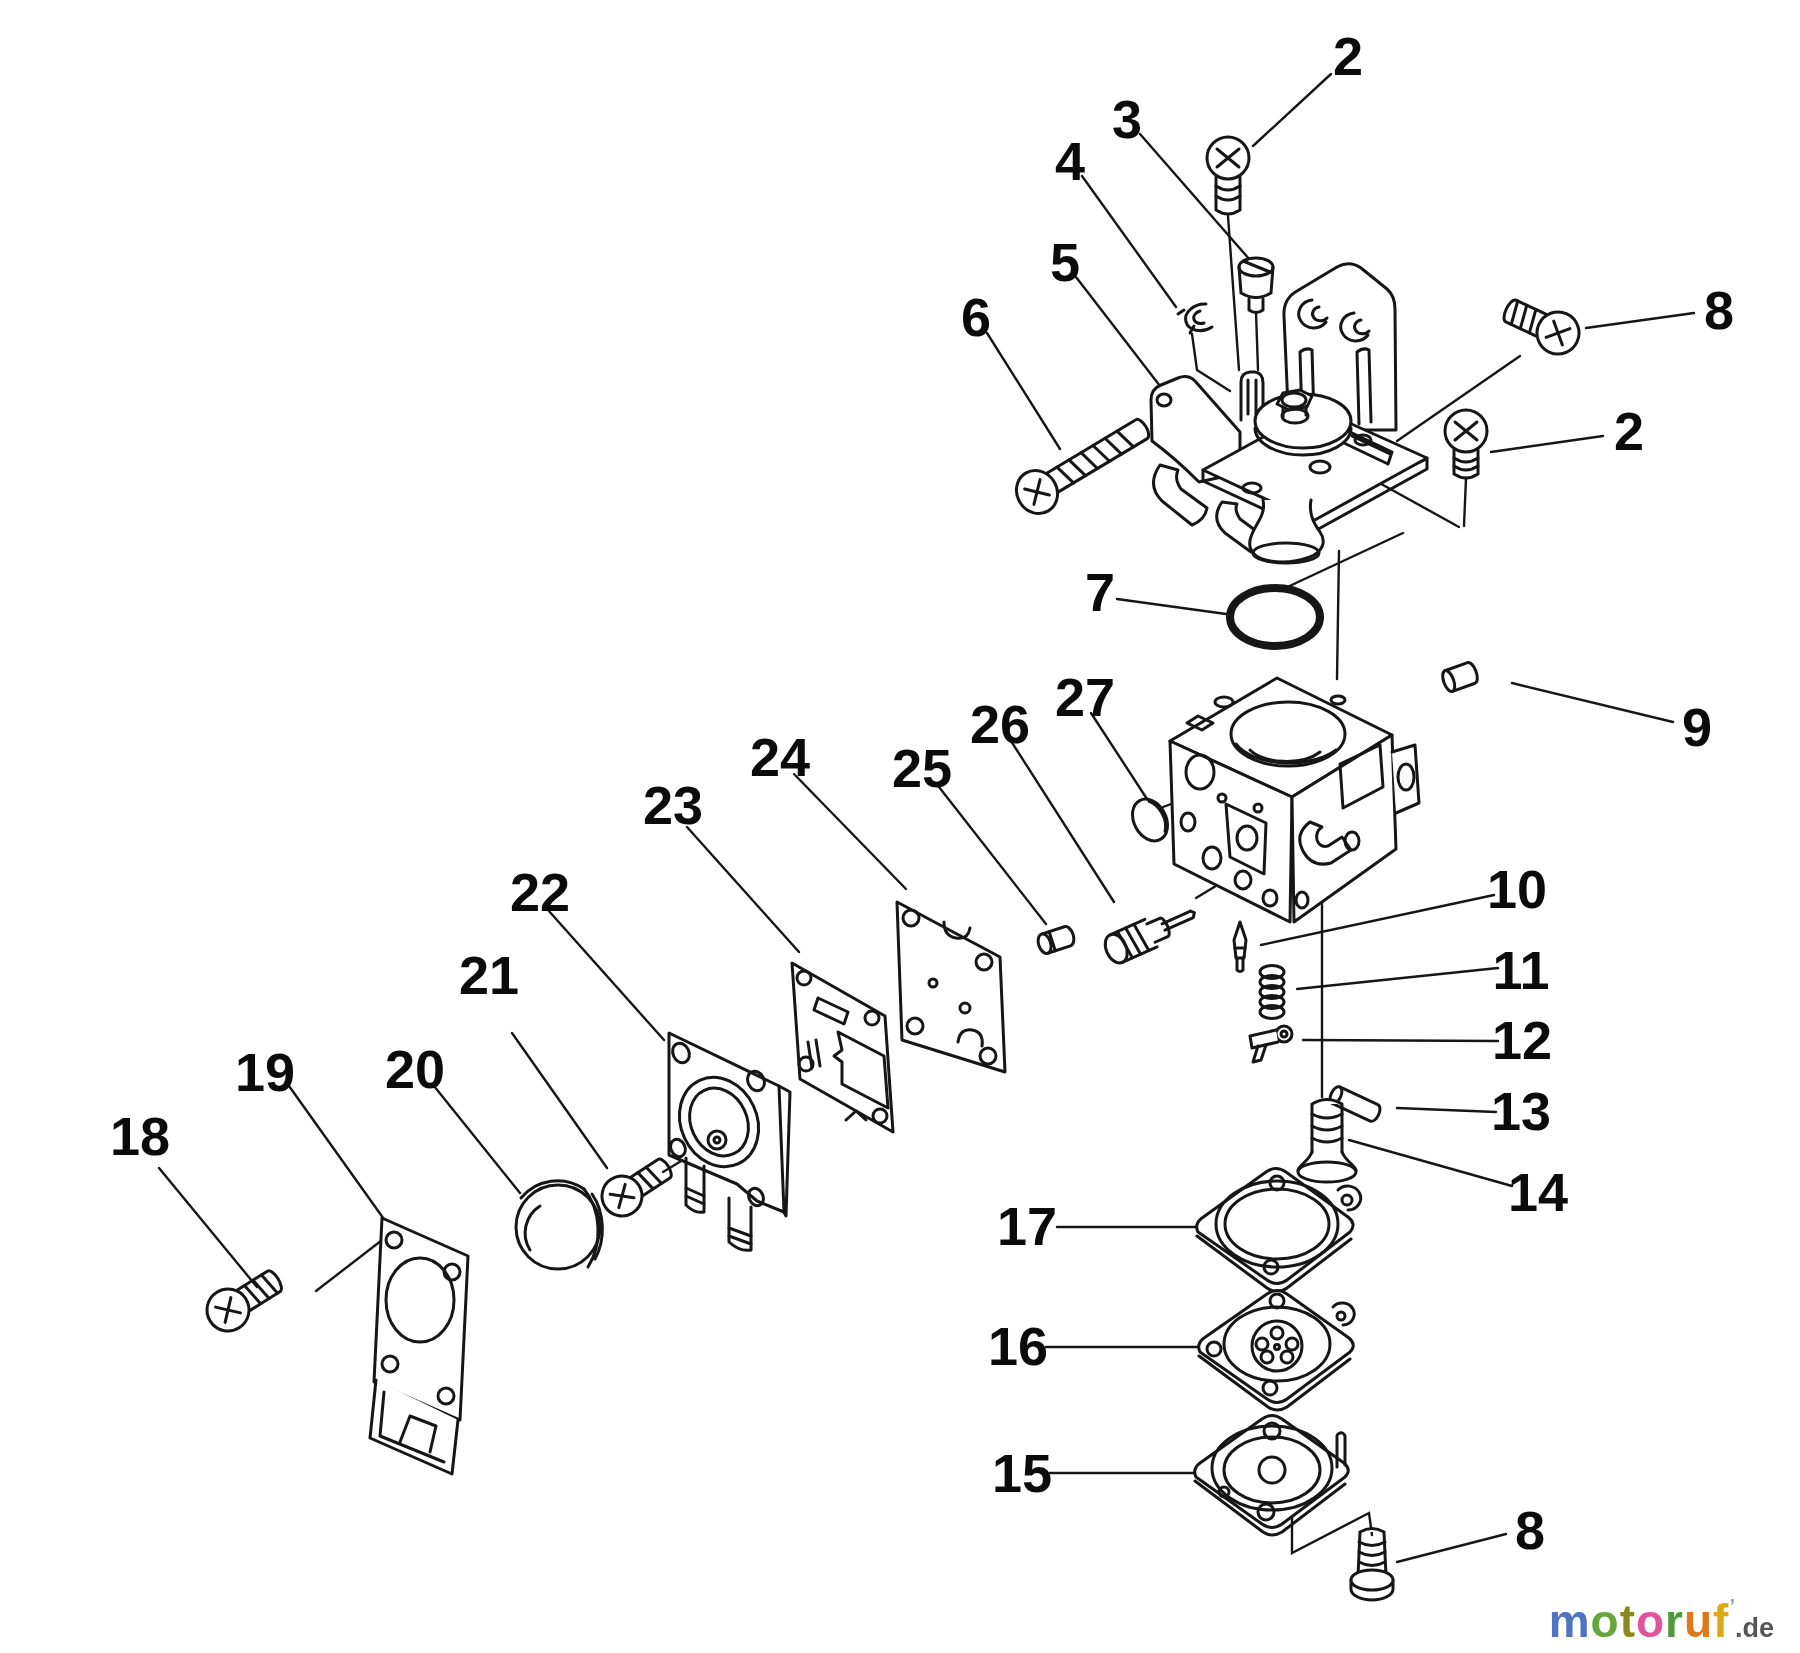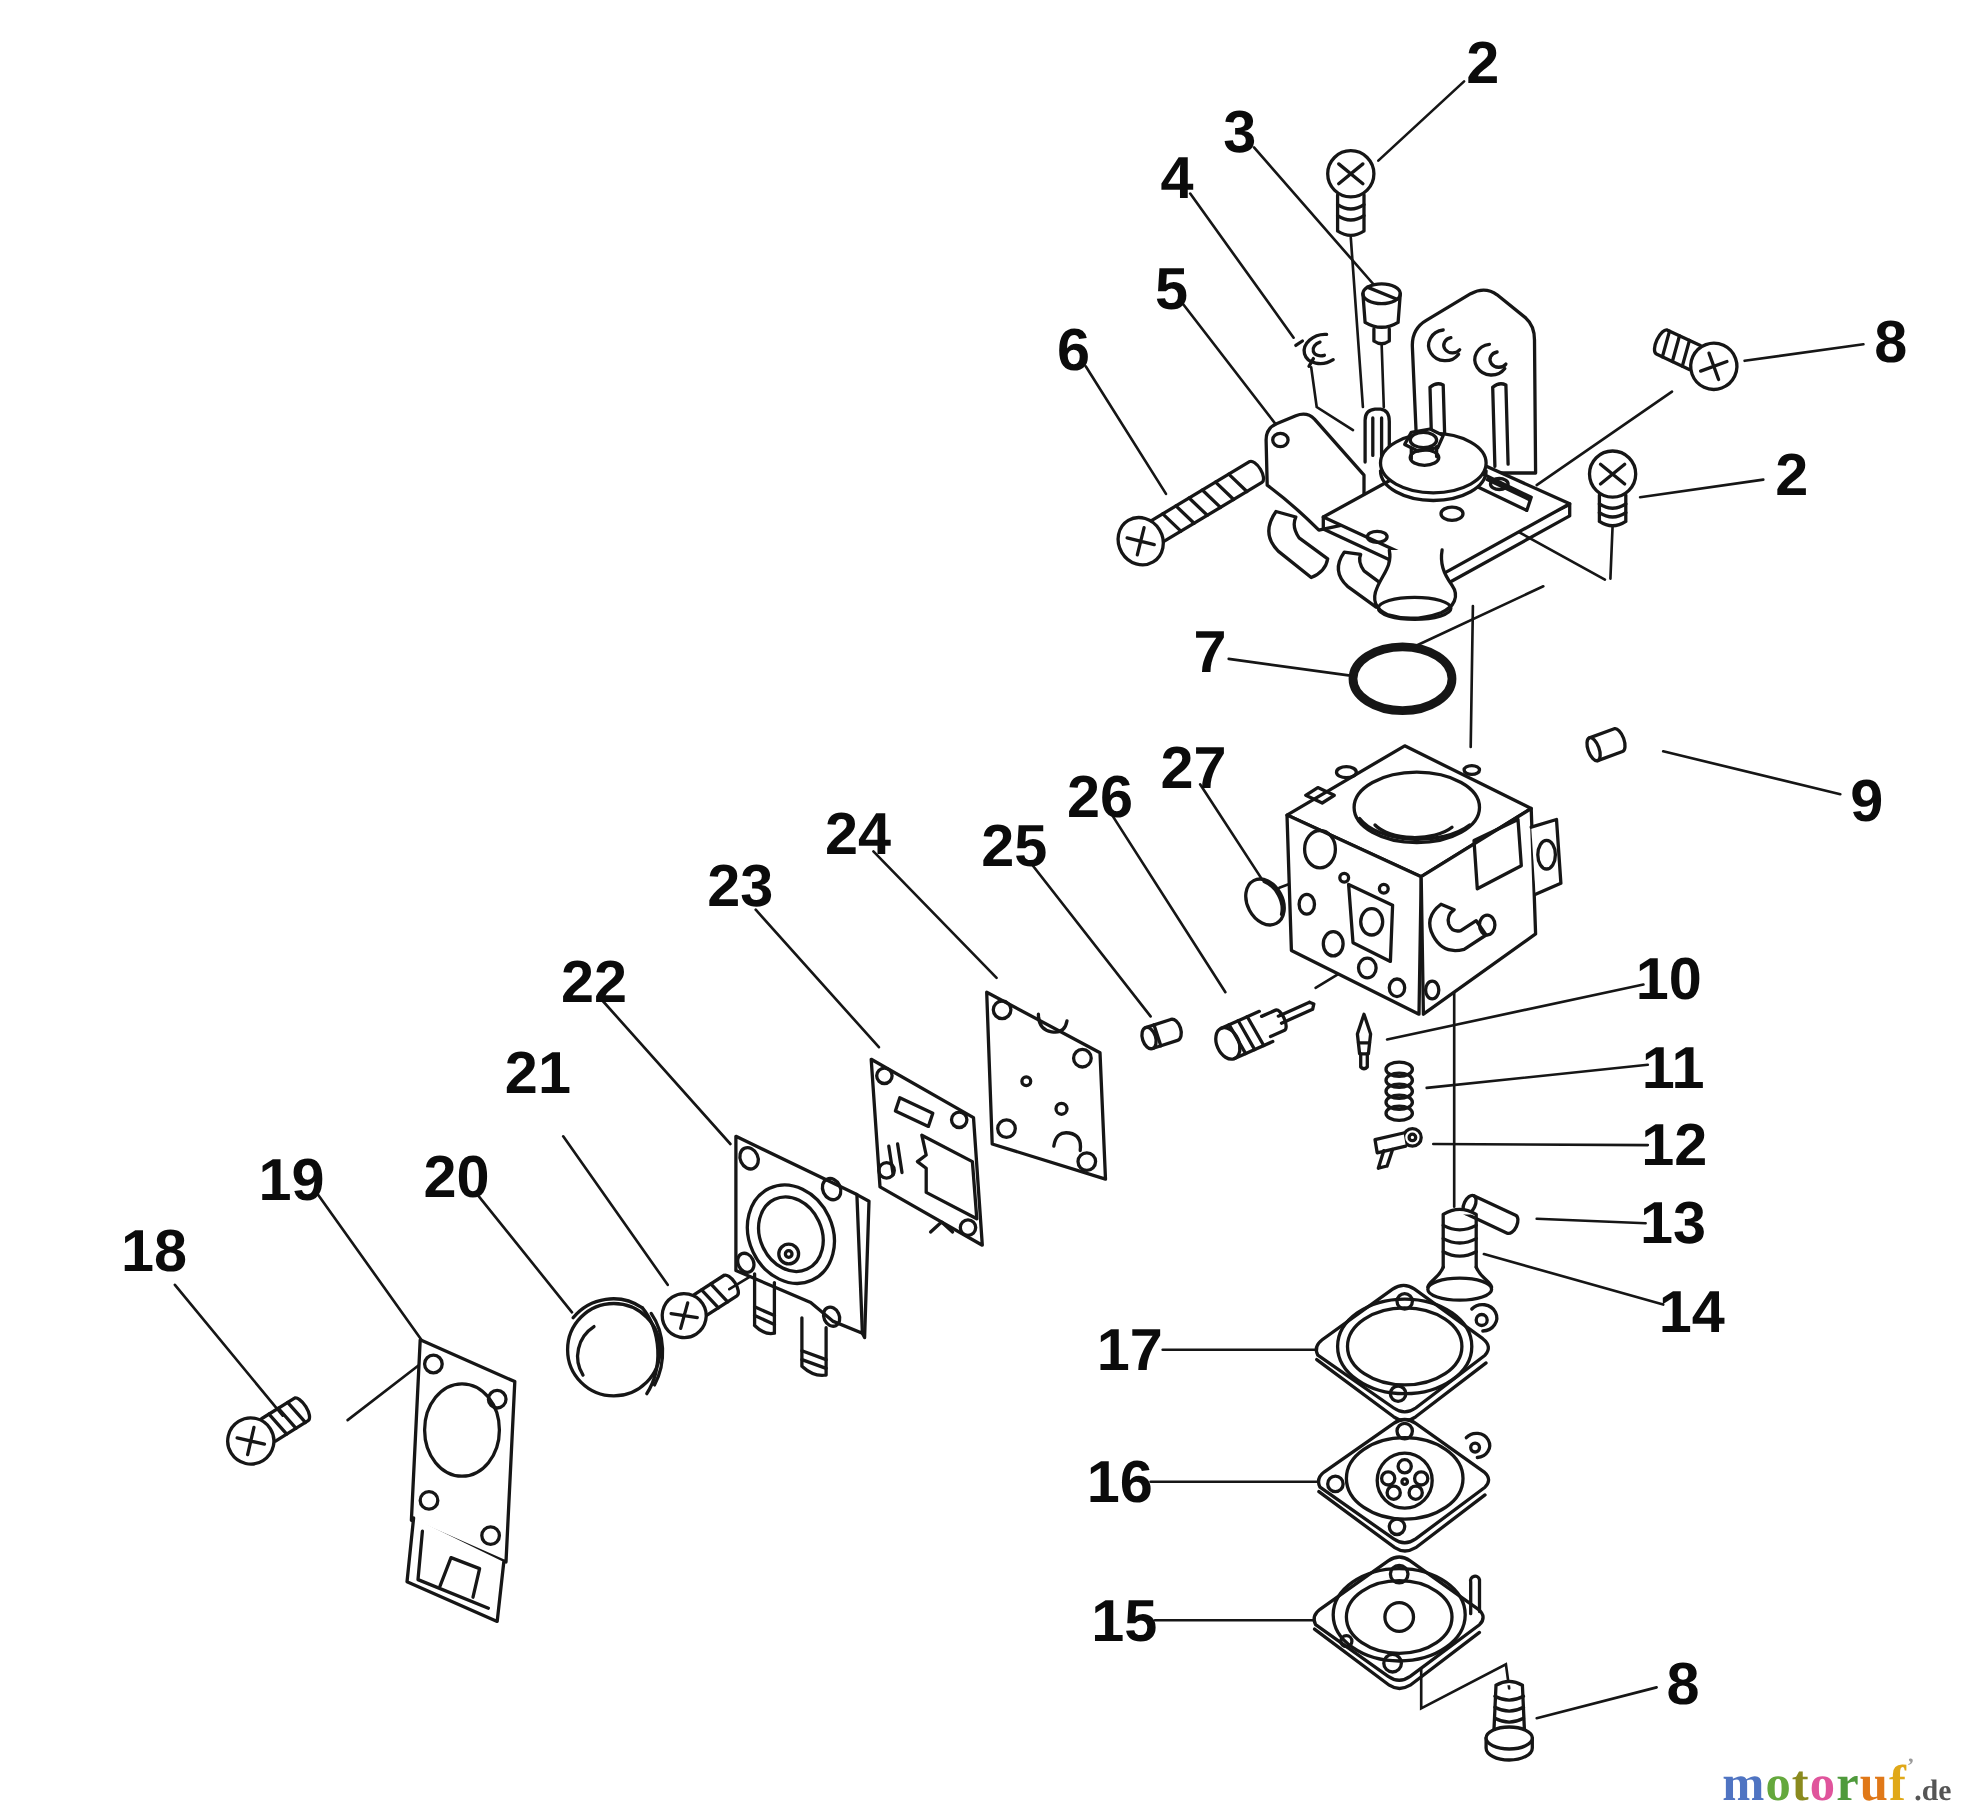--- a/index.html
+++ b/index.html
@@ -1,20 +1,20 @@
 <!DOCTYPE html>
 <html><head>
 <meta charset="utf-8">
 <style>
   html,body{margin:0;padding:0;background:#fff;}
   .stage{position:relative;width:1800px;height:1653px;background:#ffffff;overflow:hidden;
          font-family:"Liberation Sans",sans-serif;}
   .stage svg{position:absolute;left:0;top:0;}
   .watermark{position:absolute;right:26px;top:1596px;white-space:nowrap;
-             font-family:Liberation Serif, serif;font-weight:bold;font-size:46px;
+             font-family:Liberation Sans, sans-serif;font-weight:bold;font-size:46px;
              letter-spacing:1px;line-height:1;}
   .wm-0{color:#4f74c2}.wm-1{color:#64a83c}.wm-2{color:#8a8a1e}.wm-3{color:#e0549c}
   .wm-4{color:#4f9a3c}.wm-5{color:#e07818}.wm-6{color:#e0a818}
   .wm-tick{color:#9a9a9a;font-size:20px;vertical-align:24px;letter-spacing:0;}
   .wm-de{color:#555555;font-size:27px;font-weight:bold;letter-spacing:0;}
 </style>
 </head>
 <body>
 
 <div class="stage">

